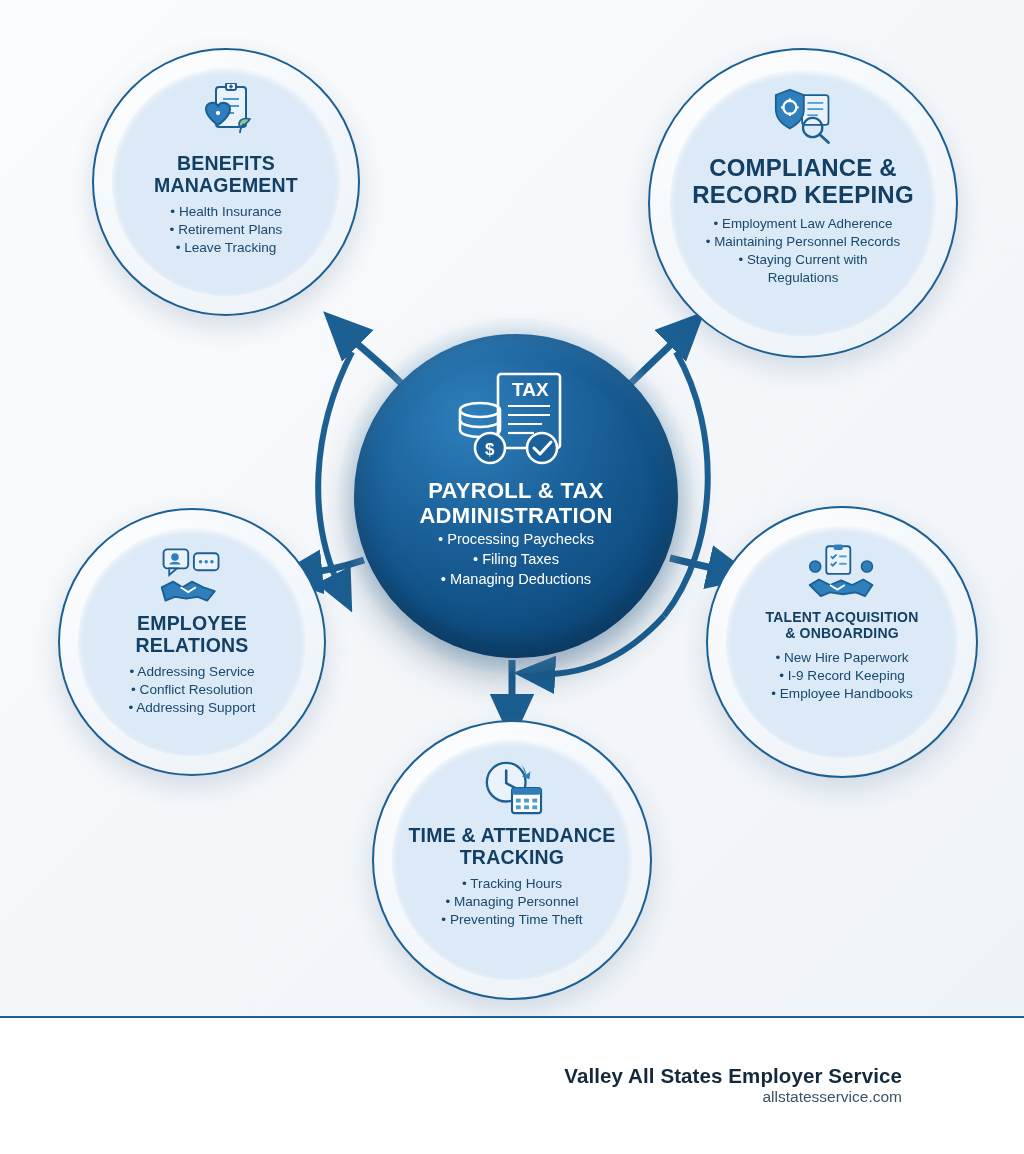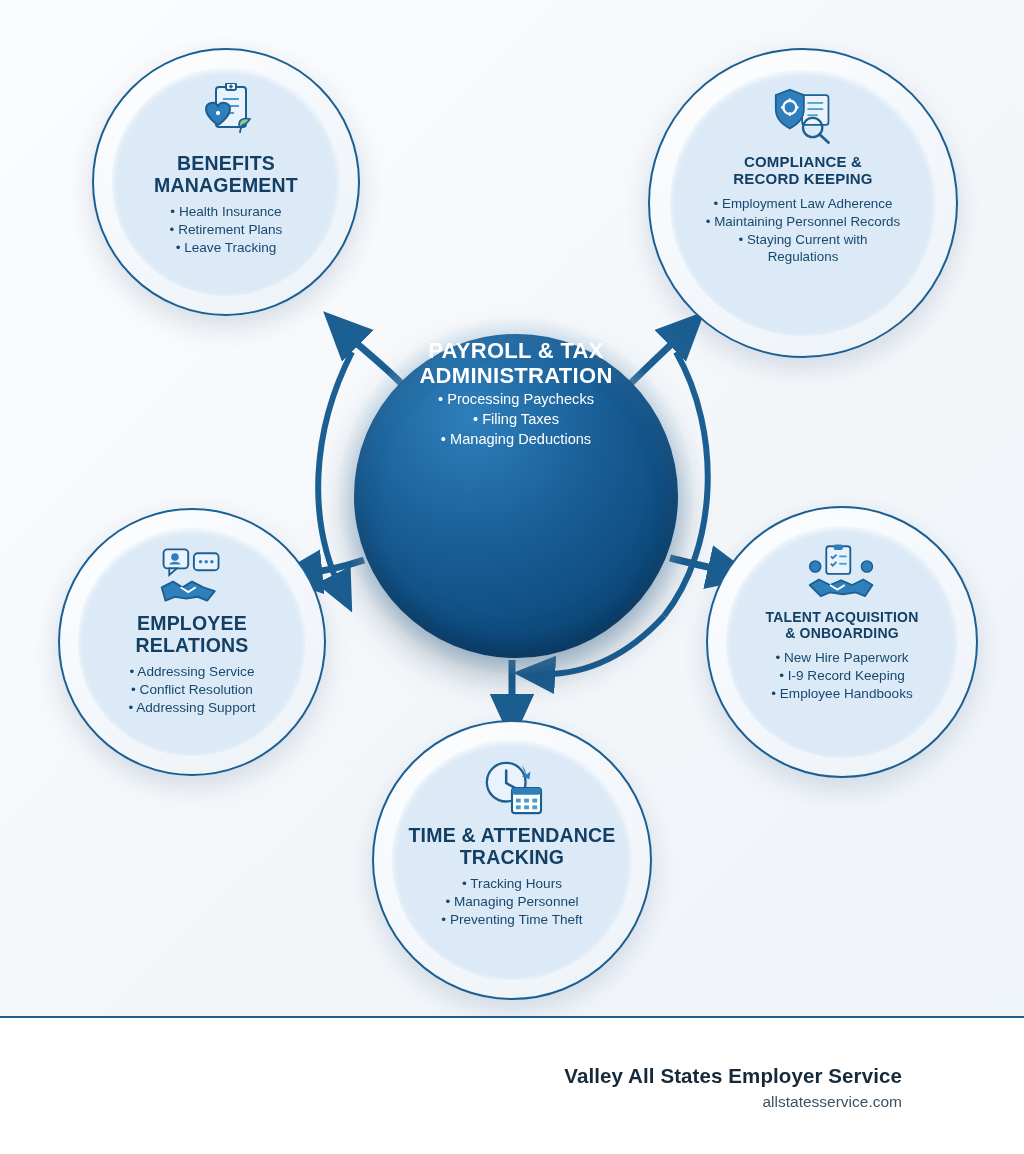--- a/index.html
+++ b/index.html
@@ -101,21 +101,21 @@
   #node-employee .node-inner { left: 20px; top: 20px; width: 228px; height: 228px; }
 
   #node-talent          { left: 706px; top: 506px; width: 272px; height: 272px; }
   #node-talent .node-ring  { left: 0; top: 0; width: 272px; height: 272px; }
   #node-talent .node-inner { left: 20px; top: 20px; width: 232px; height: 232px; }
 
   #node-time            { left: 372px; top: 720px; width: 280px; height: 280px; }
   #node-time .node-ring  { left: 0; top: 0; width: 280px; height: 280px; }
   #node-time .node-inner { left: 20px; top: 20px; width: 240px; height: 240px; }
 
-  #node-compliance .node-title { font-size: 15px; }
+  #node-compliance .node-title { font-size: 24px; }
   #node-compliance .node-list  { font-size: 13.4px; }
   #node-talent .node-title     { font-size: 14px; }
   #node-time .node-title       { font-size: 19.5px; }
 
   
   #hub {
     position: absolute;
     left: 354px;
     top: 334px;
     width: 324px;
@@ -181,21 +181,20 @@
     top: 46px;
     text-align: right;
   }
   #brand-name {
     font-size: 20.5px;
     font-weight: bold;
     color: #15293a;
     letter-spacing: 0.1px;
   }
   #brand-url {
-    margin-top: 5px;
     font-size: 15.5px;
     color: #3c5263;
   }
 </style>
 </head>
 <body>
 
 <div id="page">
 
   <div id="diagram-area">
@@ -364,20 +363,37 @@
         <div class="node-list">
           <div>• Tracking Hours</div>
           <div>• Managing Personnel</div>
           <div>• Preventing Time Theft</div>
         </div>
       </div>
     </div>
 
     <div id="hub-glow"></div>
     <div id="hub">
+      <div id="hub-icon">
+        <svg viewBox="0 0 140 104" width="140" height="104">
+          <rect x="52" y="4" width="62" height="74" rx="3" fill="none" stroke="#ffffff" stroke-width="2.6"></rect>
+          <text x="66" y="26" font-family="Liberation Sans, sans-serif" font-size="19" font-weight="bold" fill="#ffffff">TAX</text>
+          <line x1="62" y1="36" x2="104" y2="36" stroke="#ffffff" stroke-width="2.2"></line>
+          <line x1="62" y1="45" x2="104" y2="45" stroke="#ffffff" stroke-width="2.2"></line>
+          <line x1="62" y1="54" x2="96" y2="54" stroke="#ffffff" stroke-width="2.2"></line>
+          <line x1="62" y1="63" x2="88" y2="63" stroke="#ffffff" stroke-width="2.2"></line>
+          <ellipse cx="34" cy="40" rx="20" ry="7" fill="none" stroke="#ffffff" stroke-width="2.6"></ellipse>
+          <path d="M14,40 v10 c0,4 9,7 20,7 s20,-3 20,-7 v-10" fill="none" stroke="#ffffff" stroke-width="2.6"></path>
+          <path d="M14,50 v10 c0,4 9,7 20,7 s20,-3 20,-7 v-10" fill="none" stroke="#ffffff" stroke-width="2.6"></path>
+          <circle cx="44" cy="78" r="15" fill="#1a6099" stroke="#ffffff" stroke-width="2.6"></circle>
+          <text x="39" y="85" font-family="Liberation Sans, sans-serif" font-size="17" font-weight="bold" fill="#ffffff">$</text>
+          <circle cx="96" cy="78" r="15" fill="#1a6099" stroke="#ffffff" stroke-width="2.6"></circle>
+          <path d="M88,78 l6,6 l11,-12" fill="none" stroke="#ffffff" stroke-width="3" stroke-linecap="round" stroke-linejoin="round"></path>
+        </svg>
+      </div>
       <div id="hub-title">
         <div>PAYROLL &amp; TAX</div>
         <div>ADMINISTRATION</div>
       </div>
       <div id="hub-list">
         <div>• Processing Paychecks</div>
         <div>• Filing Taxes</div>
         <div>• Managing Deductions</div>
       </div>
     </div>

